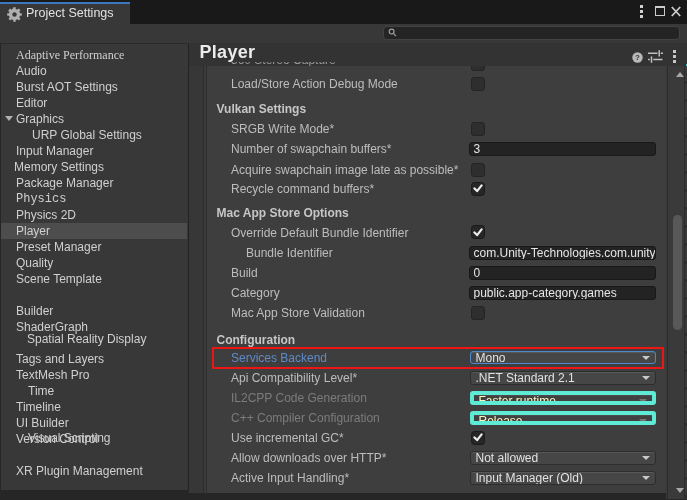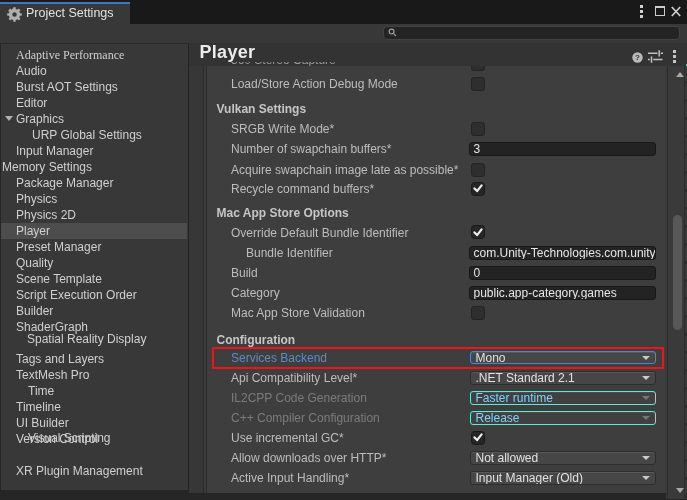--- a/index.html
+++ b/index.html
@@ -2,21 +2,21 @@
 <html><head><meta charset="utf-8"><style>
 *{margin:0;padding:0;box-sizing:border-box}
 html,body{width:687px;height:500px;overflow:hidden;background:#383838;font-family:"Liberation Sans",sans-serif}
 .a{position:absolute}
 .lbl{position:absolute;height:14px;line-height:14px;font-size:12px;color:#bdbdbd;white-space:nowrap}
 .sec{position:absolute;height:14px;line-height:14px;font-size:12px;font-weight:bold;color:#c6c6c6;white-space:nowrap}
 .cb{position:absolute;width:14px;height:14px;background:#2e2e2e;border:1px solid #242424;border-radius:3px}
 .cbc{position:absolute;width:14px;height:14px;background:#262626;border:1.5px solid #191919;border-radius:3.5px}
 .fld{position:absolute;left:279.5px;width:187.5px;height:13.5px;background:#232323;border:1px solid #181818;border-radius:3px;font-size:12px;line-height:12px;color:#e6e6e6;padding:0 0 0 4px;overflow:hidden;white-space:nowrap}
 .dd{position:absolute;left:280.5px;width:186px;height:13.5px;background:#464646;border:1px solid #2d2d2d;border-radius:3px;box-shadow:inset 0 1px 0 #585858;font-size:12px;line-height:12px;color:#e2e2e2;padding:0 0 0 5px;overflow:hidden;white-space:nowrap}
-.ddd{position:absolute;left:280.5px;width:186px;height:13.5px;background:#404040;border:1px solid #5eead4;border-radius:3px;box-shadow:inset 0 1px 0 #4b4b4b;font-size:12px;line-height:12px;color:#7dd3fc;padding:0 0 0 5px;overflow:hidden;white-space:nowrap}
+.ddd{position:absolute;left:280.5px;width:186px;height:13.5px;background:#404040;border:4px solid #5eead4;border-radius:3px;box-shadow:inset 0 1px 0 #4b4b4b;font-size:12px;line-height:12px;color:#fef9c3;padding:0 0 0 5px;overflow:hidden;white-space:nowrap}
 .arr{position:absolute;right:5px;top:4px;width:0;height:0;border-left:4.5px solid transparent;border-right:4.5px solid transparent;border-top:4.5px solid #c8c8c8}
 .arrd{position:absolute;right:5px;top:4px;width:0;height:0;border-left:4.5px solid transparent;border-right:4.5px solid transparent;border-top:4.5px solid #757575}
 .chk{position:absolute;left:1.5px;top:0.5px;width:10px;height:10px;fill:none;stroke:#ededed;stroke-width:2.2;stroke-linecap:round;stroke-linejoin:round}
 .si{position:absolute;left:0;width:187px;height:16px;line-height:16px;font-size:12px;color:#d0d0d0;padding-left:16px;white-space:nowrap}
 </style></head>
 <body>
 
 <div class="a" style="left:0;top:0;width:687px;height:24px;background:#191919"></div>
 <div class="a" style="left:0;top:2px;width:130px;height:22px;background:#383838;border-top:2px solid #3b78bd"></div>
 <svg class="a" style="left:7px;top:6.5px" width="15" height="15" viewBox="0 0 14 14">
@@ -54,29 +54,28 @@
 
 <div class="a" style="left:0;top:43px;width:1px;height:457px;background:#262626;z-index:5"></div>
 <div class="a" id="sidebar" style="left:0;top:44px;width:188px;height:446px;background:#383838;overflow:hidden">
 <div class="si" style="top:2.5px;padding-left:16px;font-family:Liberation Serif, serif;">Adaptive Performance</div>
 <div class="si" style="top:18.5px;padding-left:16px;">Audio</div>
 <div class="si" style="top:34.5px;padding-left:16px;">Burst AOT Settings</div>
 <div class="si" style="top:50.5px;padding-left:16px;">Editor</div>
 <div class="si" style="top:66.5px;padding-left:16px;">Graphics</div>
 <div class="si" style="top:82.5px;padding-left:32px;">URP Global Settings</div>
 <div class="si" style="top:98.5px;padding-left:16px;">Input Manager</div>
-<div class="si" style="top:114.5px;padding-left:2px;">Memory Settings</div>
+<div class="si" style="top:114.5px;padding-left:14px;">Memory Settings</div>
 <div class="si" style="top:130.5px;padding-left:16px;">Package Manager</div>
-<div class="si" style="top:146.5px;padding-left:16px;">Physics</div>
+<div class="si" style="top:146.5px;padding-left:16px;font-family:Liberation Mono, monospace;">Physics</div>
 <div class="si" style="top:162.5px;padding-left:16px;">Physics 2D</div>
 <div class="si" style="top:178.5px;padding-left:16px;background:#4d4d4d;">Player</div>
 <div class="si" style="top:194.5px;padding-left:16px;">Preset Manager</div>
 <div class="si" style="top:210.5px;padding-left:16px;">Quality</div>
 <div class="si" style="top:226.5px;padding-left:16px;">Scene Template</div>
-<div class="si" style="top:242.5px;padding-left:16px;">Script Execution Order</div>
 <div class="si" style="top:258.5px;padding-left:16px;">Builder</div>
 <div class="si" style="top:274.5px;padding-left:16px;">ShaderGraph</div>
 <div class="si" style="top:287px;padding-left:27px;">Spatial Reality Display</div>
 <div class="si" style="top:306.5px;padding-left:16px;">Tags and Layers</div>
 <div class="si" style="top:322.5px;padding-left:16px;">TextMesh Pro</div>
 <div class="si" style="top:338.5px;padding-left:28px;">Time</div>
 <div class="si" style="top:354.5px;padding-left:16px;">Timeline</div>
 <div class="si" style="top:370.5px;padding-left:16px;">UI Builder</div>
 <div class="si" style="top:386.5px;padding-left:16px;">Version Control</div>
 <div class="si" style="top:386px;padding-left:28px;">Visual Scripting</div>

